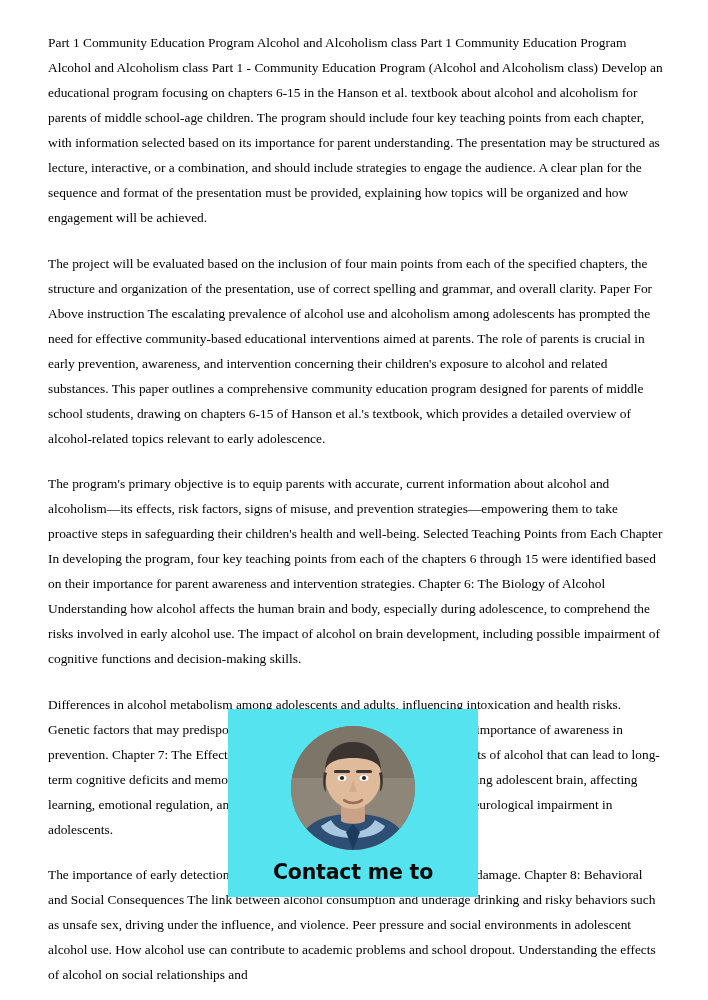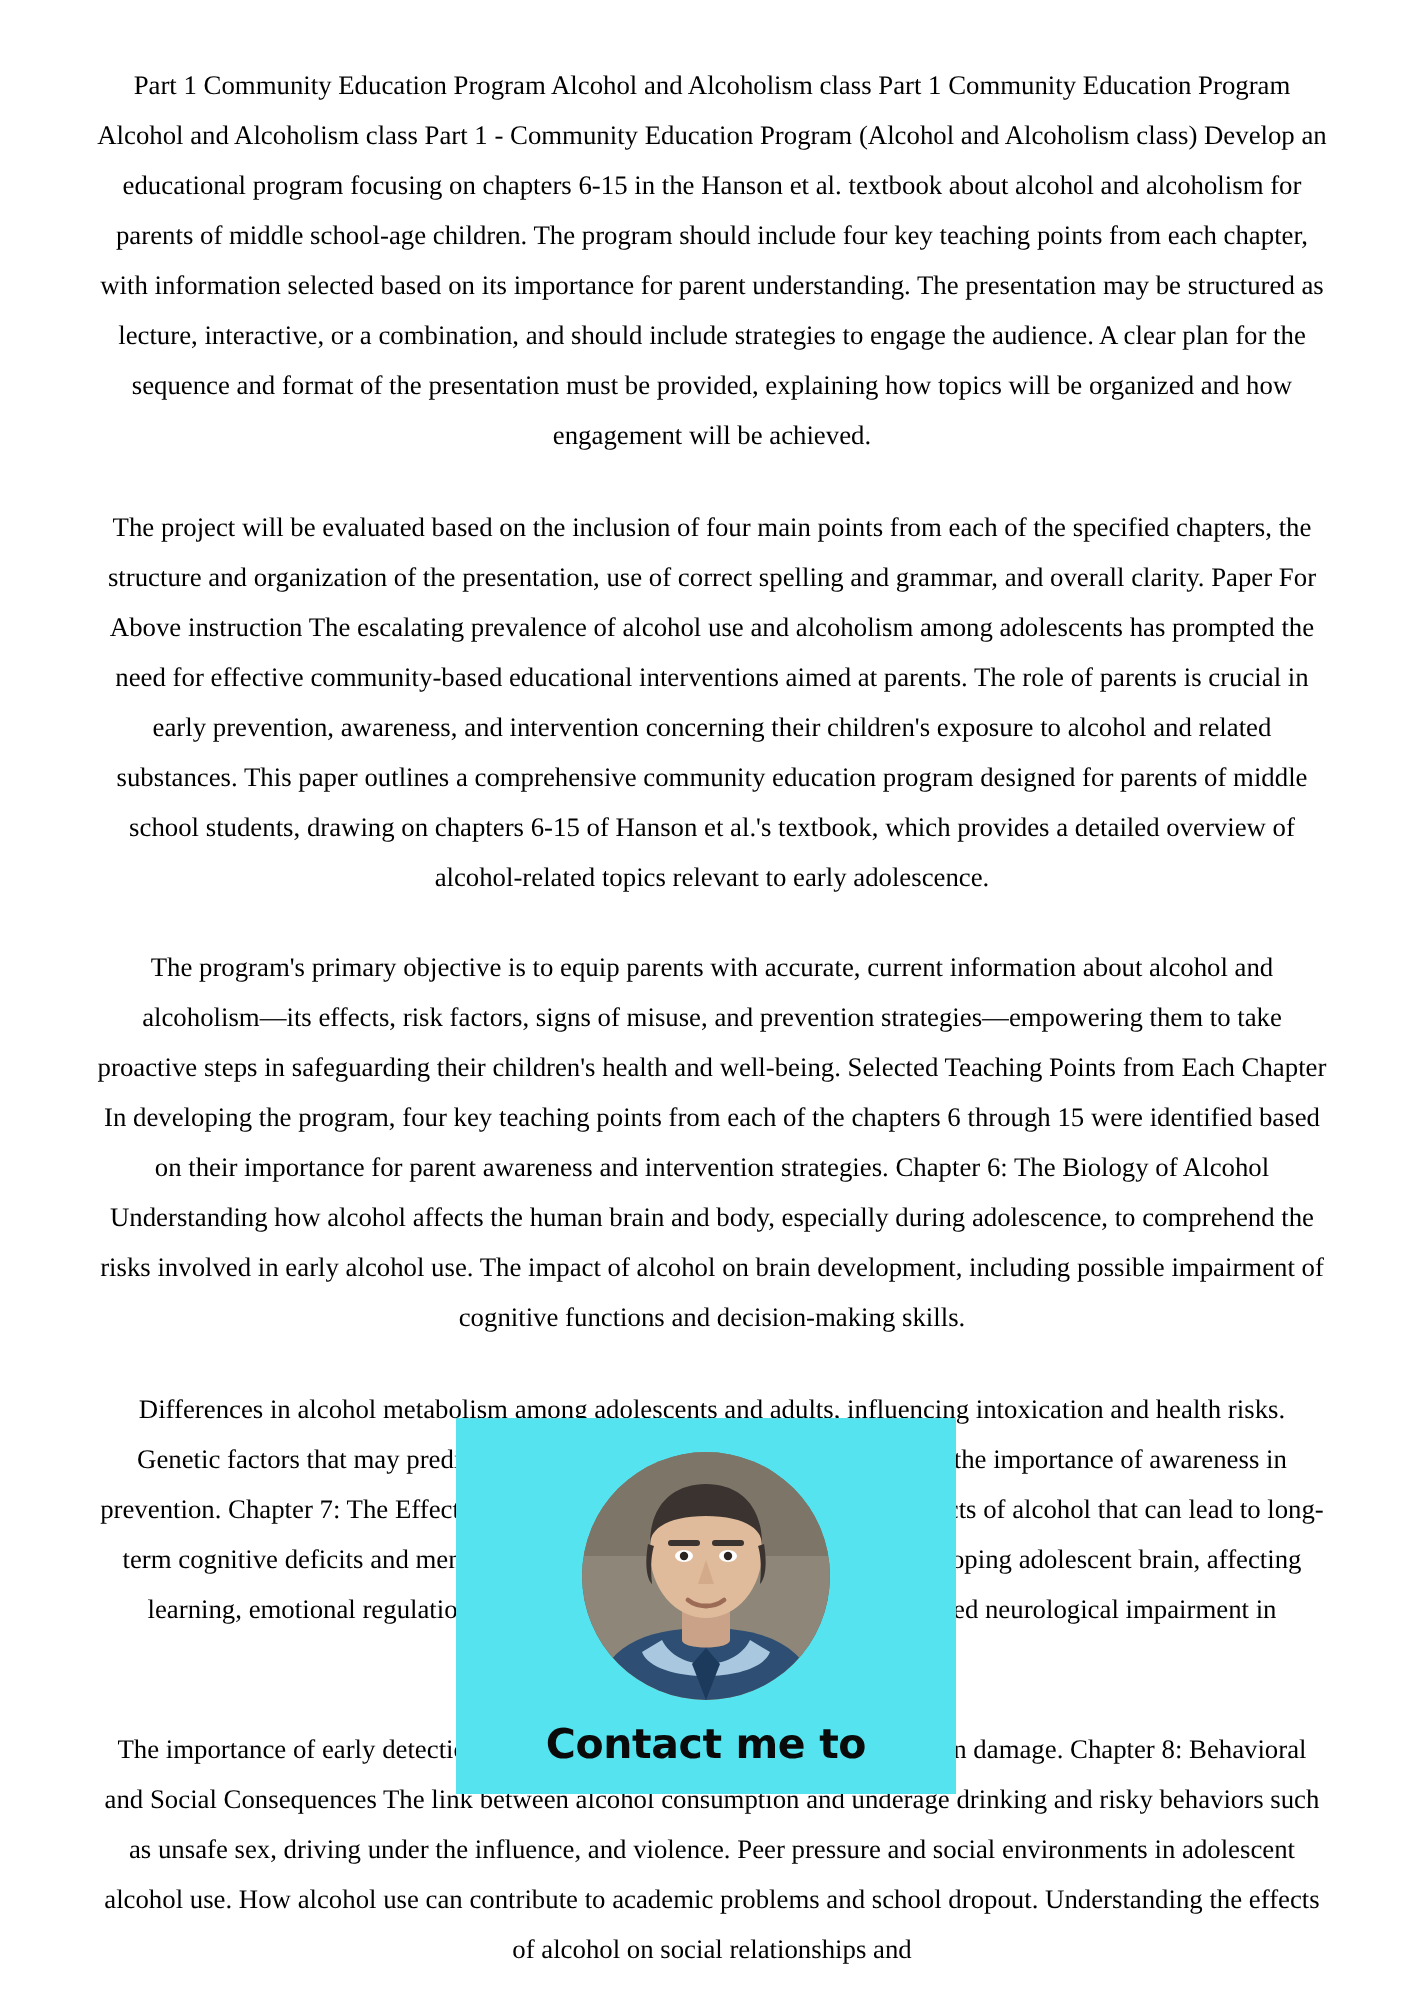--- a/index.html
+++ b/index.html
@@ -19,21 +19,21 @@
     position: relative;
     width: 708px;
     height: 1000px;
     box-sizing: border-box;
     padding: 30px 44px 0 48px;
   }
   .doc-body p {
     margin: 0 0 20px 0;
     font-size: 13.4px;
     line-height: 1.87;
-    text-align: center;
+    text-align: left;
     color: #000;
   }
   .doc-body p:last-child {
     margin-bottom: 0;
   }
   
   .overlay-card {
     position: absolute;
     left: 228px;
     top: 709px;

